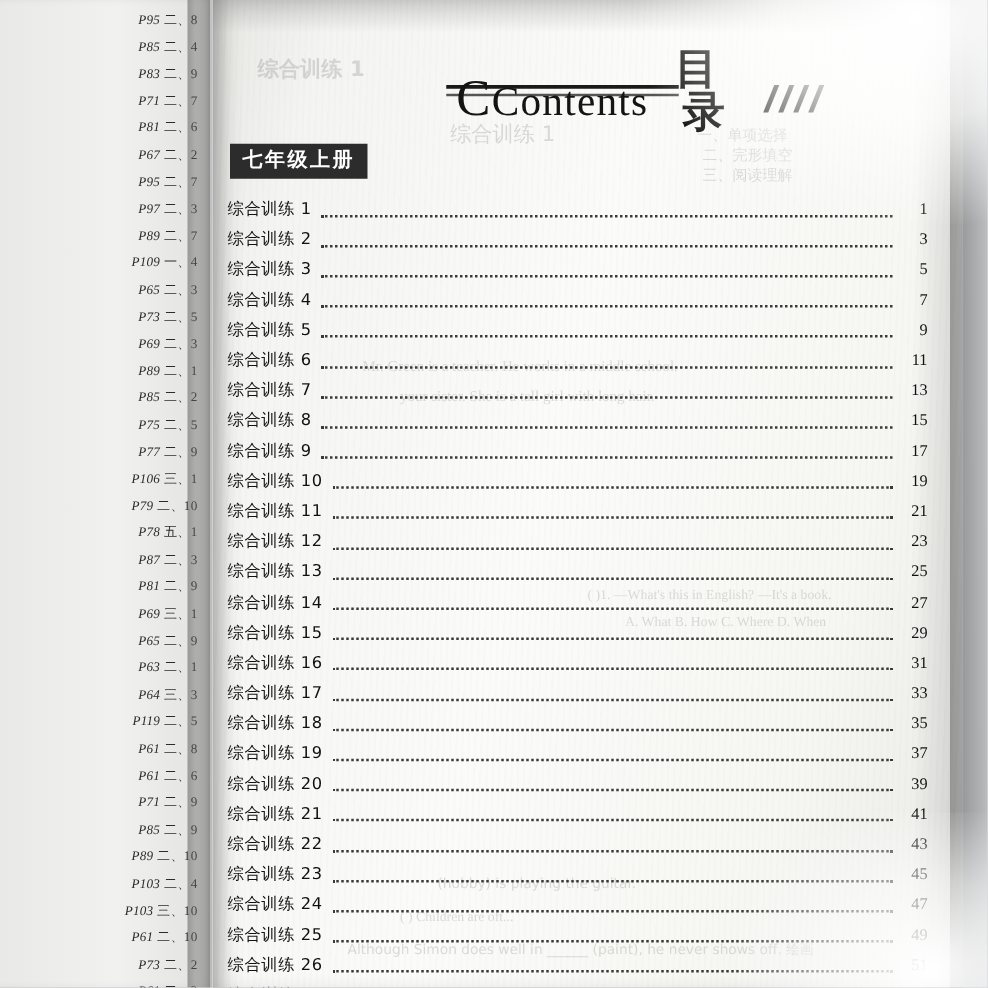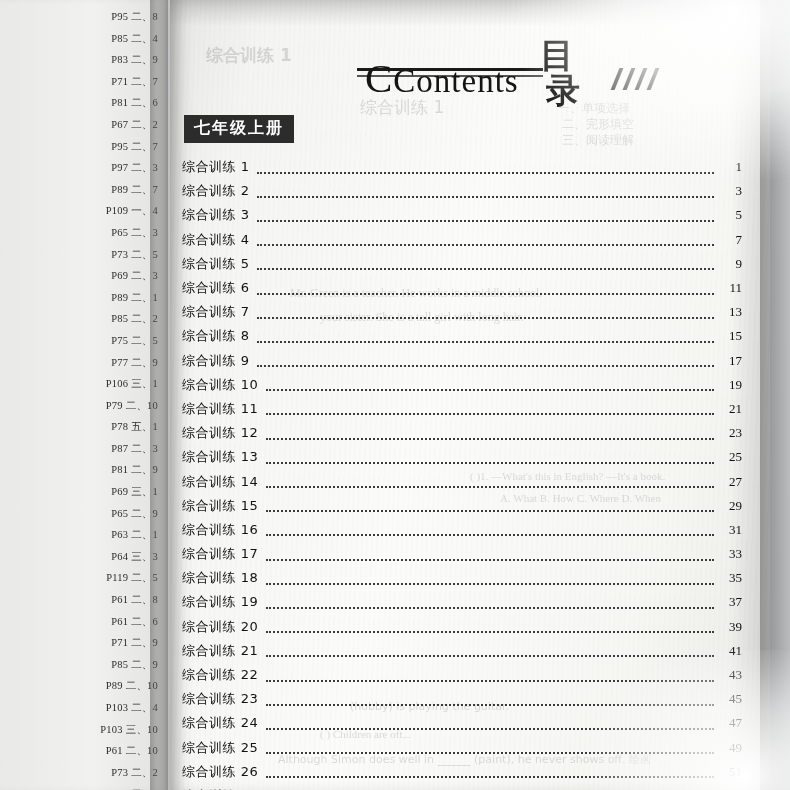--- a/index.html
+++ b/index.html
@@ -40,21 +40,21 @@
     position:absolute;right:10px;top:6px;width:120px;
     text-align:right;
     font-size:10.5px;color:#2b2b2b;
     line-height:1.0;
     font-family:"Liberation Serif", serif;
   }
   #left-col .lrow{
     height:21.6px;line-height:21.6px;white-space:nowrap;
     letter-spacing:.2px;
   }
-  #left-col .lrow .pg{margin-right:3px;}
+  #left-col .lrow .pg{margin-right:3px;font-style:italic;}
   
   #gutter{
     position:absolute;left:150px;top:0;width:34px;height:790px;
     background:linear-gradient(90deg,rgba(90,90,90,.55) 0%,rgba(140,140,140,.25) 45%,rgba(255,255,255,0) 100%);
     pointer-events:none;
   }
   
   #right-page{
     position:absolute;left:170px;top:0;width:600px;height:790px;
     background:linear-gradient(105deg,#e6e6e3 0%,#f4f4f2 12%,#fbfbf9 45%,#f6f6f3 78%,#e9e9e6 100%);

